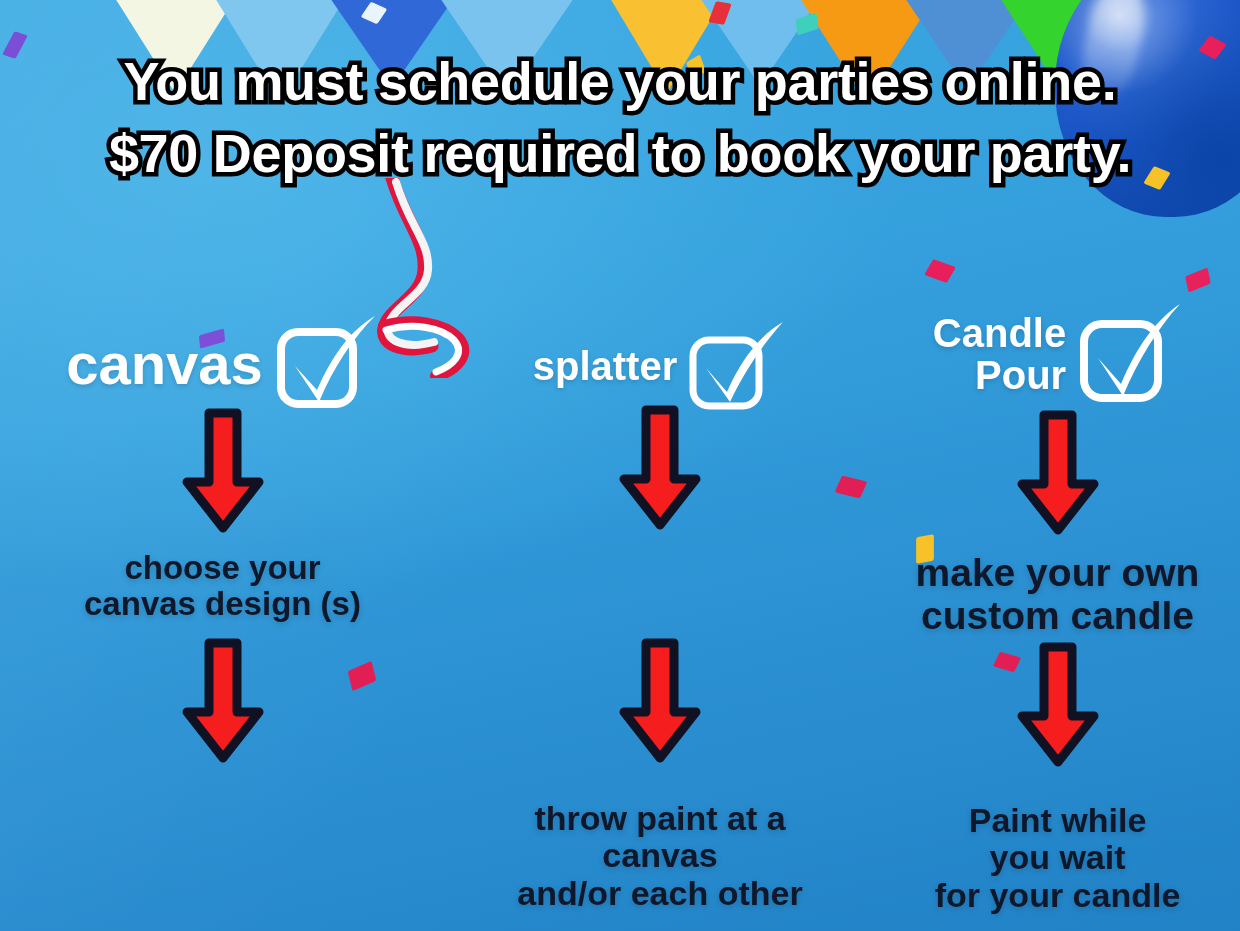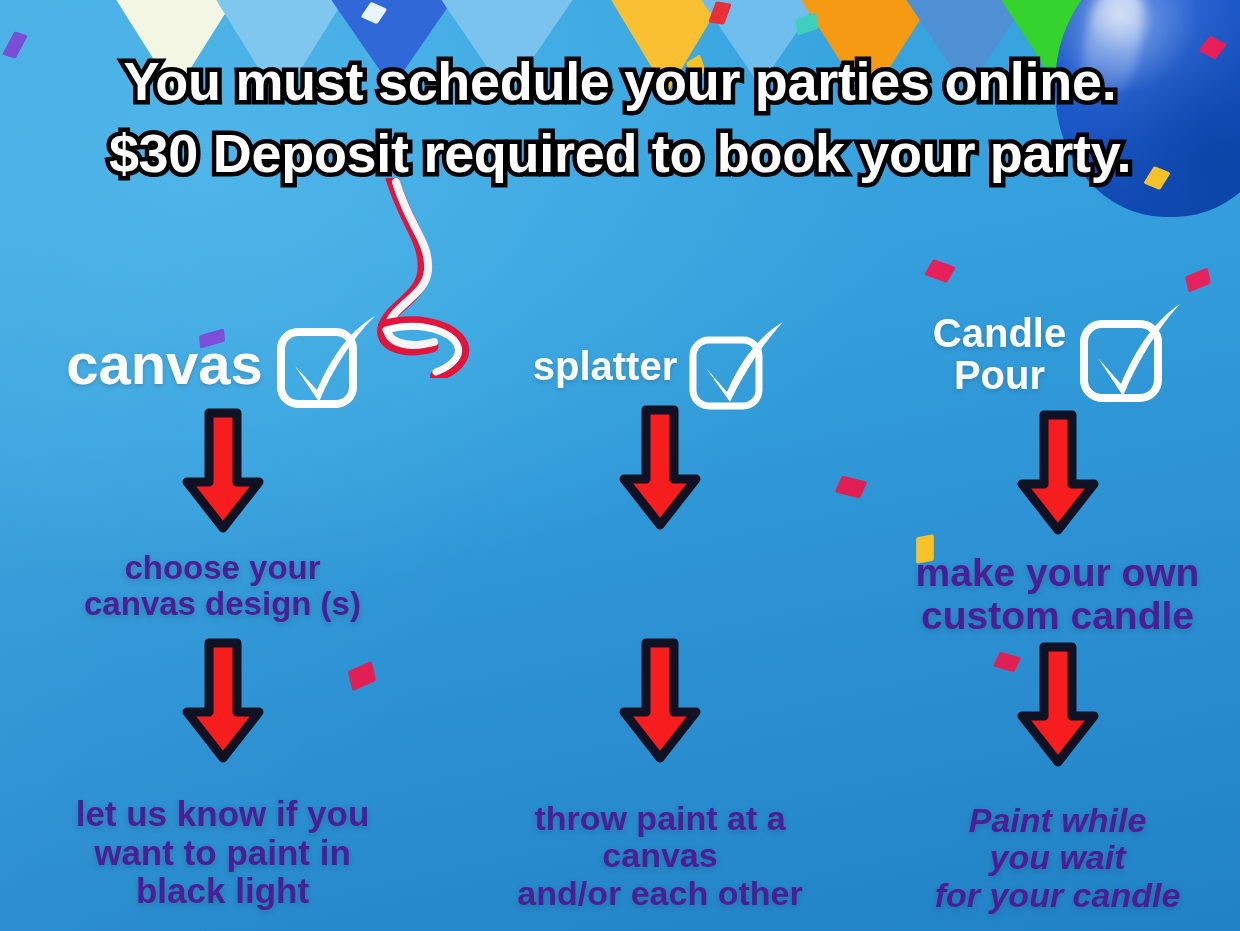--- a/index.html
+++ b/index.html
@@ -88,21 +88,21 @@
   }
 
   
   .check-box { position:relative; flex:0 0 auto; }
 
   .arrow { position:absolute; left:50%; transform:translateX(-50%); }
 
   .step-text {
     position:absolute; left:0; width:100%;
     text-align:center;
-    color:#4c1d95;
+    color:#0f172a;
     font-weight:800;
     line-height:1.1;
     white-space:pre-line;
     text-shadow:0 2px 6px rgba(0,0,0,.18);
   }
 </style>
 </head>
 <body>
 
 <div id="bg"></div>
@@ -140,21 +140,21 @@
     <div class="confetti" style="left: 996px; top: 654px; width: 22px; height: 16px; background: rgb(226, 31, 85); transform: rotate(16deg) skewX(-10deg); border-radius: 2px;"></div>
     <div class="confetti" style="left: 916px; top: 536px; width: 18px; height: 26px; background: rgb(247, 193, 40); transform: rotate(-10deg) skewX(-10deg); border-radius: 2px;"></div>
     <div class="confetti" style="left: 1148px; top: 168px; width: 18px; height: 20px; background: rgb(247, 193, 40); transform: rotate(22deg) skewX(-10deg); border-radius: 2px;"></div>
     <div class="confetti" style="left: 796px; top: 16px; width: 22px; height: 16px; background: rgb(63, 208, 187); transform: rotate(-18deg) skewX(-10deg); border-radius: 2px;"></div>
     <div class="confetti" style="left: 712px; top: 2px; width: 16px; height: 22px; background: rgb(232, 48, 58); transform: rotate(10deg) skewX(-10deg); border-radius: 2px;"></div>
     <div class="confetti" style="left: 688px; top: 58px; width: 16px; height: 18px; background: rgb(247, 193, 40); transform: rotate(-30deg) skewX(-10deg); border-radius: 2px;"></div>
     <div class="confetti" style="left: 365px; top: 4px; width: 18px; height: 18px; background: rgb(234, 244, 255); transform: rotate(24deg) skewX(-10deg); border-radius: 2px;"></div>
   </div>
 
 <div id="headline">You must schedule your parties online.
-$30 Deposit required to book your party.</div>
+$70 Deposit required to book your party.</div>
 
 <div id="cols">
 
   <div class="col col-1">
     <div class="col-head" style="top:34px;">
       <span class="col-head-text" style="font-size:58px;">canvas</span>
       <span class="check-box">
         <svg width="104" height="96" viewBox="0 0 104 96">
           <rect x="6" y="18" width="72" height="72" rx="17" ry="17" fill="none" stroke="#fff" stroke-width="8"></rect>
           <path d="M20 52 L42 76 C 58 40, 76 16, 100 2 C 78 24, 58 54, 44 88 Z" fill="#fff"></path>
@@ -166,23 +166,20 @@
         <path d="M27 5 L55 5 L55 74 L77 74 L41 120 L5 74 L27 74 Z" fill="#f51d1d" stroke="#101224" stroke-width="9" stroke-linejoin="round"></path>
       </svg>
     </div>
     <div class="step-text" style="top:270px; font-size:33px;">choose your
 canvas design (s)</div>
     <div class="arrow" style="top:358px;">
       <svg width="82" height="126" viewBox="0 0 82 126">
         <path d="M27 5 L55 5 L55 74 L77 74 L41 120 L5 74 L27 74 Z" fill="#f51d1d" stroke="#101224" stroke-width="9" stroke-linejoin="round"></path>
       </svg>
     </div>
-    <div class="step-text" style="top:515px; font-size:35px;">let us know if you
-want to paint in
-black light</div>
   </div>
 
   <div class="col col-2">
     <div class="col-head" style="top:38px;">
       <span class="col-head-text" style="font-size:40px;">splatter</span>
       <span class="check-box">
         <svg width="98" height="92" viewBox="0 0 98 92">
           <rect x="4" y="22" width="66" height="66" rx="16" ry="16" fill="none" stroke="#fff" stroke-width="7"></rect>
           <path d="M17 50 L38 74 C 52 42, 70 18, 94 4 C 74 26, 55 54, 41 84 Z" fill="#fff"></path>
         </svg>
@@ -198,39 +195,39 @@
         <path d="M27 5 L55 5 L55 74 L77 74 L41 120 L5 74 L27 74 Z" fill="#f51d1d" stroke="#101224" stroke-width="9" stroke-linejoin="round"></path>
       </svg>
     </div>
     <div class="step-text" style="top:520px; font-size:34px;">throw paint at a
 canvas
 and/or each other</div>
   </div>
 
   <div class="col col-3">
     <div class="col-head" style="top:22px;">
-      <span class="col-head-text" style="font-size:40px; text-align:center;">Candle
+      <span class="col-head-text" style="font-size:40px; text-align:right;">Candle
 Pour</span>
       <span class="check-box">
         <svg width="104" height="100" viewBox="0 0 104 100">
           <rect x="6" y="22" width="74" height="74" rx="18" ry="18" fill="none" stroke="#fff" stroke-width="8"></rect>
           <path d="M20 56 L43 82 C 59 44, 78 18, 102 2 C 80 26, 60 58, 45 94 Z" fill="#fff"></path>
         </svg>
       </span>
     </div>
     <div class="arrow" style="top:130px;">
       <svg width="82" height="126" viewBox="0 0 82 126">
         <path d="M27 5 L55 5 L55 74 L77 74 L41 120 L5 74 L27 74 Z" fill="#f51d1d" stroke="#101224" stroke-width="9" stroke-linejoin="round"></path>
       </svg>
     </div>
     <div class="step-text" style="top:272px; font-size:39px;">make your own
 custom candle</div>
     <div class="arrow" style="top:362px;">
       <svg width="82" height="126" viewBox="0 0 82 126">
         <path d="M27 5 L55 5 L55 74 L77 74 L41 120 L5 74 L27 74 Z" fill="#f51d1d" stroke="#101224" stroke-width="9" stroke-linejoin="round"></path>
       </svg>
     </div>
-    <div class="step-text" style="top:522px; font-size:34px;font-style:italic;">Paint while
+    <div class="step-text" style="top:522px; font-size:34px;">Paint while
 you wait
 for your candle</div>
   </div>
 
 </div>
 
 </body></html>

